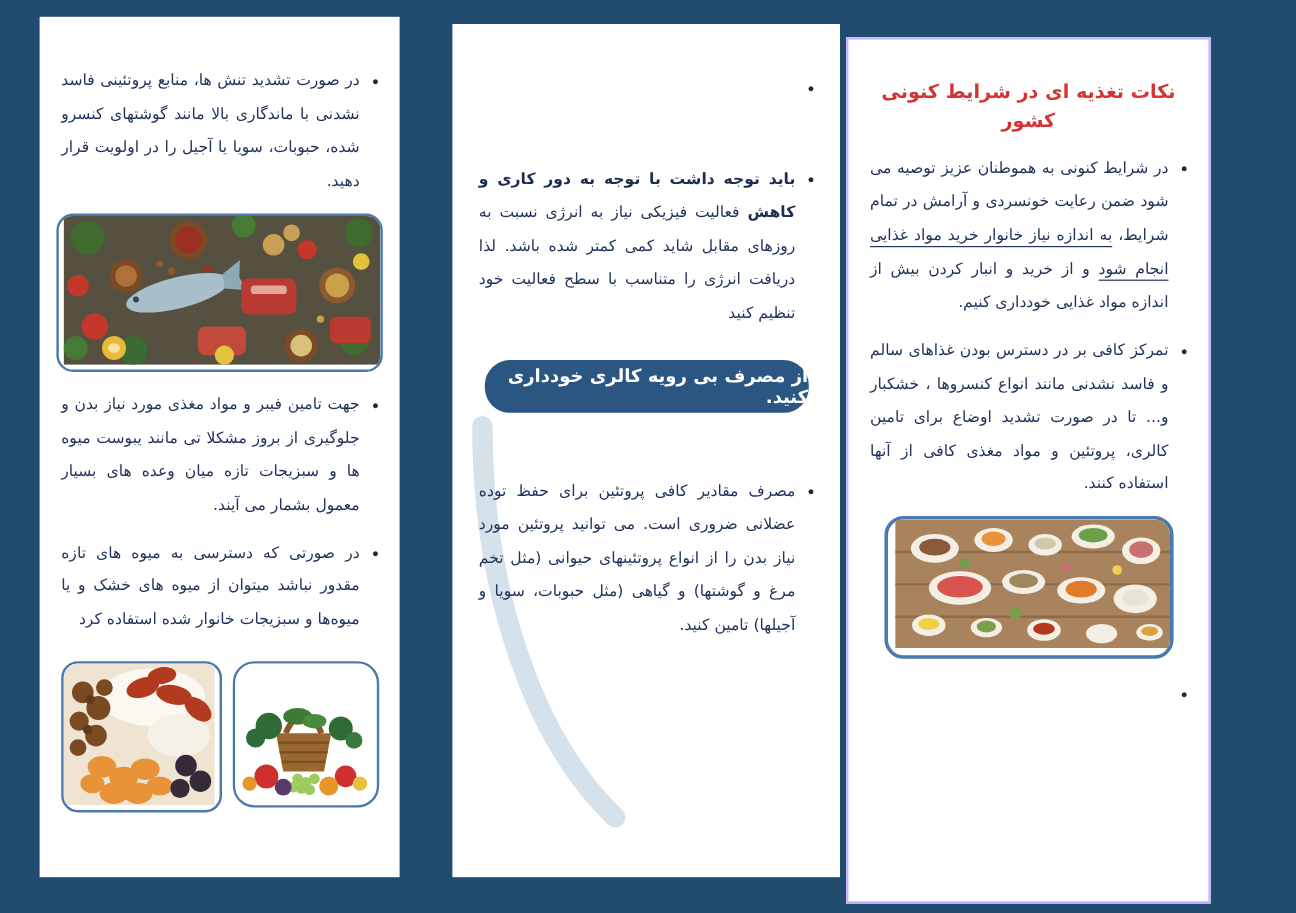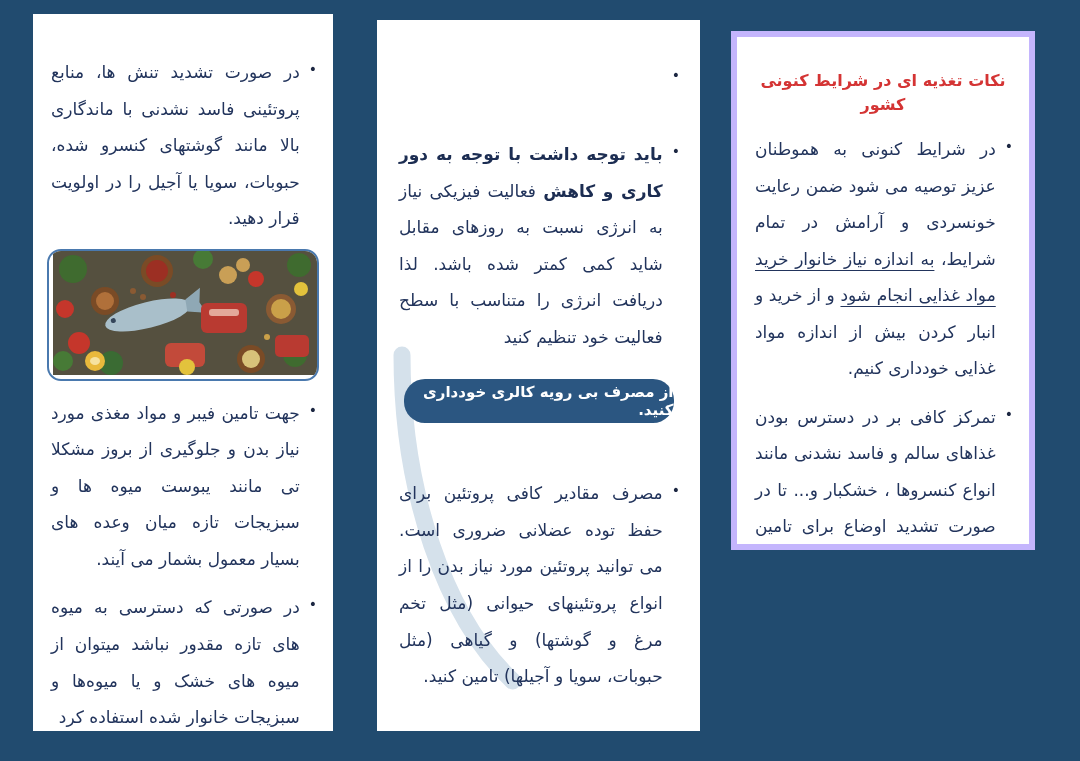--- a/index.html
+++ b/index.html
@@ -1,26 +1,26 @@
 <!DOCTYPE html>
 <html lang="fa"><head>
 <meta charset="utf-8">
 <style>
   html,body{margin:0;padding:0;background:#10233a;}
   .canvas{position:relative;width:1080px;height:761px;background:#214b6f;overflow:hidden;
           font-family:"DejaVu Sans",sans-serif;}
   .panel{position:absolute;background:#ffffff;box-sizing:border-box;overflow:hidden;direction:rtl;}
   .panel-left{left:33px;top:14px;width:300px;height:717px;padding:40px 0 0 0;}
   .panel-middle{left:377px;top:20px;width:323px;height:711px;padding:40px 0 0 0;}
-  .panel-right{left:731px;top:31px;width:304px;height:519px;border:6px solid #c4b5fd;padding:26px 0 0 0;}
+  .panel-right{left:705px;top:31px;width:304px;height:722px;border:2px solid #c4b5fd;padding:26px 0 0 0;}
 
   .bullet-row{display:flex;direction:rtl;gap:9px;padding:0 16px 0 18px;margin:0 0 12px 0;
               position:relative;z-index:2;}
   .marker{flex:0 0 auto;font-size:14px;line-height:2.15;color:#1c2742;}
-  .txt{flex:1 1 auto;direction:rtl;text-align:justify;font-size:17px;line-height:2.15;
+  .txt{flex:1 1 auto;direction:rtl;text-align:justify;font-size:13px;line-height:2.15;
        color:#22345c;letter-spacing:0;}
   .txt .u{text-decoration:underline;text-underline-offset:5px;}
   .txt .b{font-weight:bold;color:#1c2d52;}
 
   .page-title{margin:6px 10px 14px 10px;text-align:center;color:#d43434;font-weight:bold;
               font-size:16px;line-height:1.5;position:relative;z-index:2;}
 
   .photo{border:2px solid #4a79ae;border-radius:14px;overflow:hidden;background:#fff;
          position:relative;z-index:2;}
   .photo svg{display:block;}

